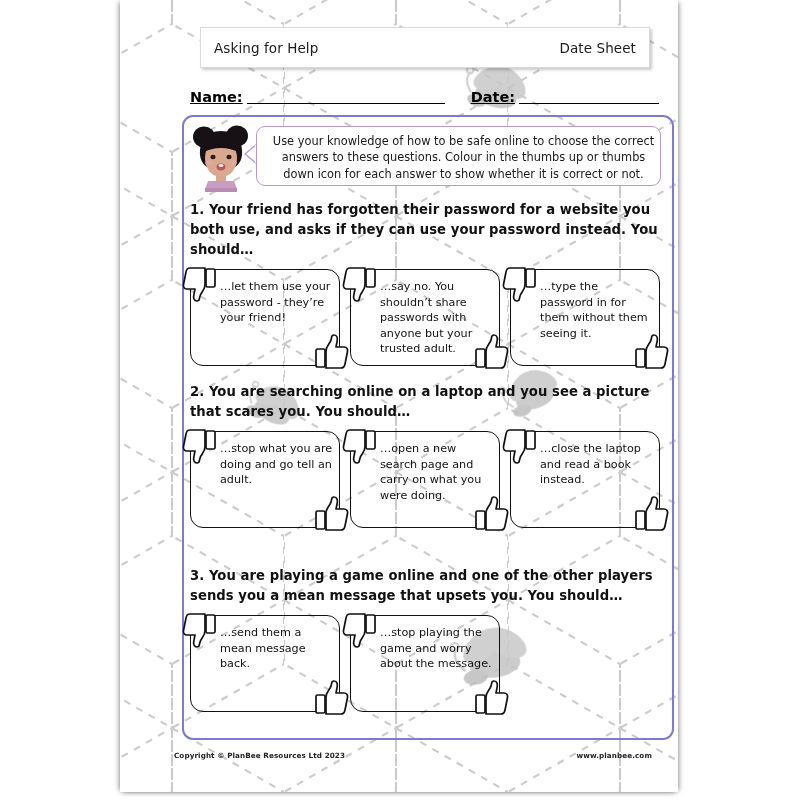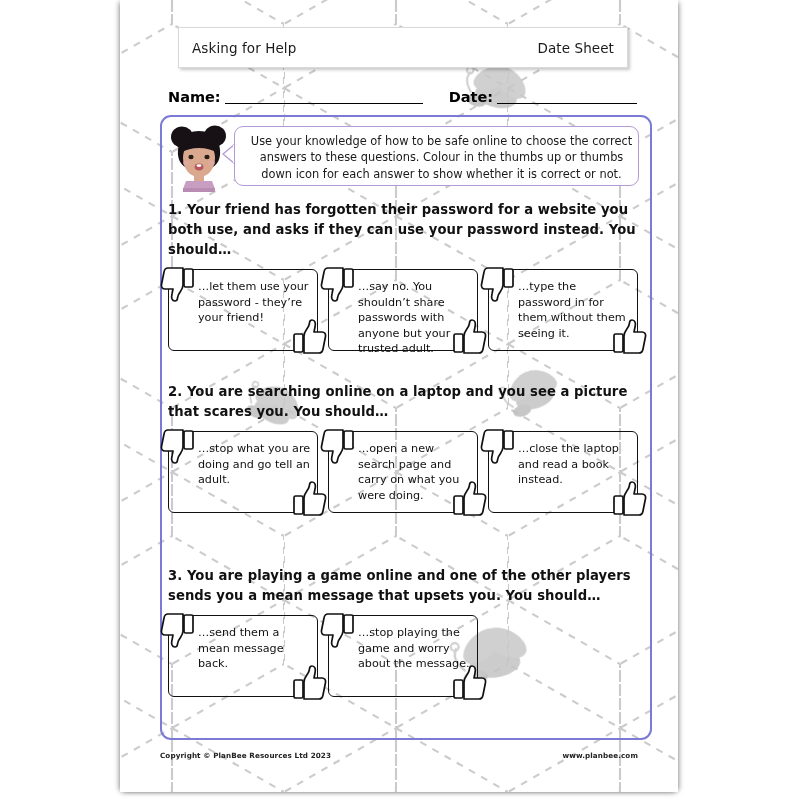--- a/index.html
+++ b/index.html
@@ -17,39 +17,39 @@
     box-shadow:-3px 0 5px -2px rgba(0,0,0,.38), 3px 0 5px -2px rgba(0,0,0,.38),
                0 3px 5px -2px rgba(0,0,0,.30);
     overflow:hidden;
   }
 
   
   .wm{position:absolute;inset:0;pointer-events:none;z-index:0;}
   .wm svg{display:block;}
 
   
-  .content{position:absolute;inset:0;z-index:2;}
+  .content{position:absolute;inset:0;z-index:2;margin-left:22px;}
 
   
   #titlebar{
     position:absolute;left:58px;top:27px;width:450px;height:41px;
     background:#fff;border:1px solid #d9d9d9;
     box-shadow:2px 2px 3px rgba(0,0,0,.22);
     display:flex;align-items:center;justify-content:space-between;
     padding:0 13px;box-sizing:border-box;
   }
   .title-txt{
     font-size:13.5px;color:#1a1a1a;letter-spacing:.1px;
     font-family:"DejaVu Sans","Liberation Sans",sans-serif;
   }
 
   
   #namerow{
     position:absolute;left:48px;top:82px;width:478px;height:22px;
-    display:flex;align-items:flex-end;
+    display:flex;align-items:flex-end;text-decoration:underline;
   }
   .nd-label{font-size:14.5px;font-weight:700;color:#000;margin-right:4px;line-height:1;}
   .nd-rule{border-bottom:1.6px solid #000;height:14px;}
   #name-rule{width:198px;margin-right:26px;}
   #date-rule{width:140px;}
 
   
   #panel{
     position:absolute;left:40px;top:115px;width:492px;height:625px;
     border:2px solid #7b7bd6;border-radius:11px;background:transparent;
@@ -71,36 +71,36 @@
 
   
   .qblock{position:absolute;left:48px;width:470px;}
   #q0{top:200px;} #q1{top:382px;} #q2{top:566px;}
   .q-text{
     font-size:13.2px;font-weight:700;color:#111;line-height:20px;
     letter-spacing:.05px;margin:0 0 9px 0;
   }
   .answers{display:flex;gap:10px;}
   .abox{
-    position:relative;width:150px;height:82px;
-    border:1.7px solid #111;border-radius:6px;background:transparent;
+    position:relative;width:150px;height:97px;
+    border:1.7px solid #111;border-radius:13px;background:transparent;
     box-sizing:border-box;
   }
   .abox-txt{
     position:absolute;left:29px;top:9px;right:6px;
     font-size:11.2px;line-height:15.6px;color:#111;
     font-family:"DejaVu Sans","Liberation Sans",sans-serif;
   }
   .thumb{position:absolute;}
   .thumb-down{left:-9px;top:-5px;width:36px;height:38px;}
   .thumb-up{right:-10px;bottom:-6px;width:36px;height:38px;}
 
   
   #footer{
-    position:absolute;left:40px;top:748px;width:478px;height:14px;
+    position:absolute;left:32px;top:748px;width:478px;height:14px;
     display:flex;align-items:center;justify-content:space-between;
   }
   .foot-txt{font-size:7.2px;font-weight:700;color:#222;letter-spacing:.1px;}
 </style>
 </head>
 <body>
 
 <div id="stage">
 
   <div id="sheet">

